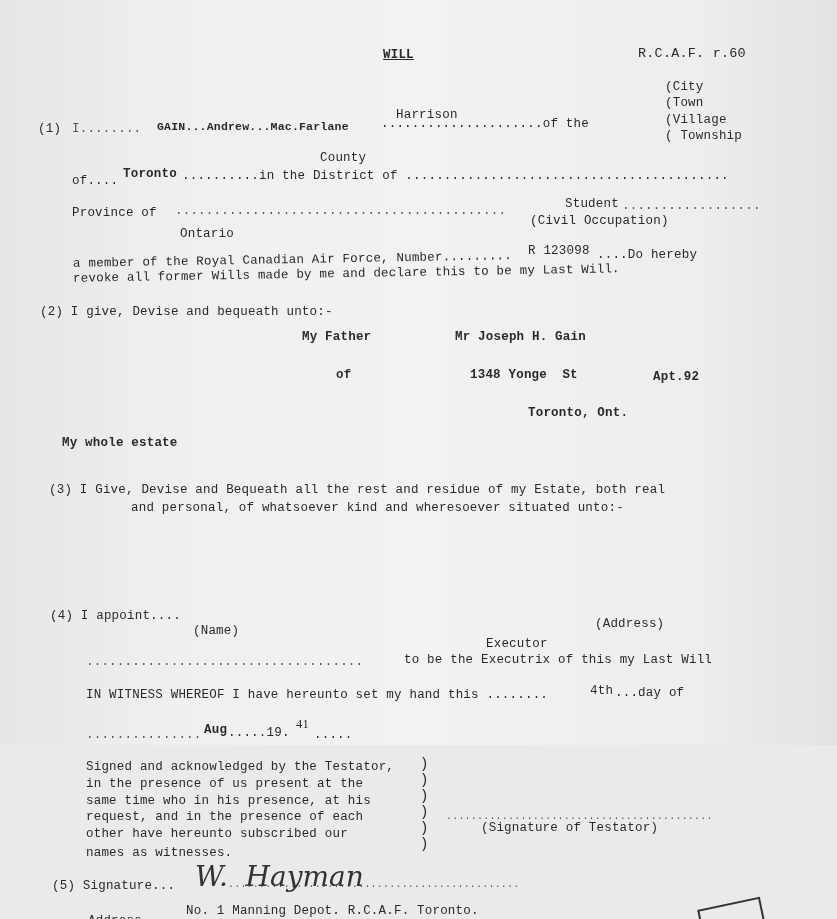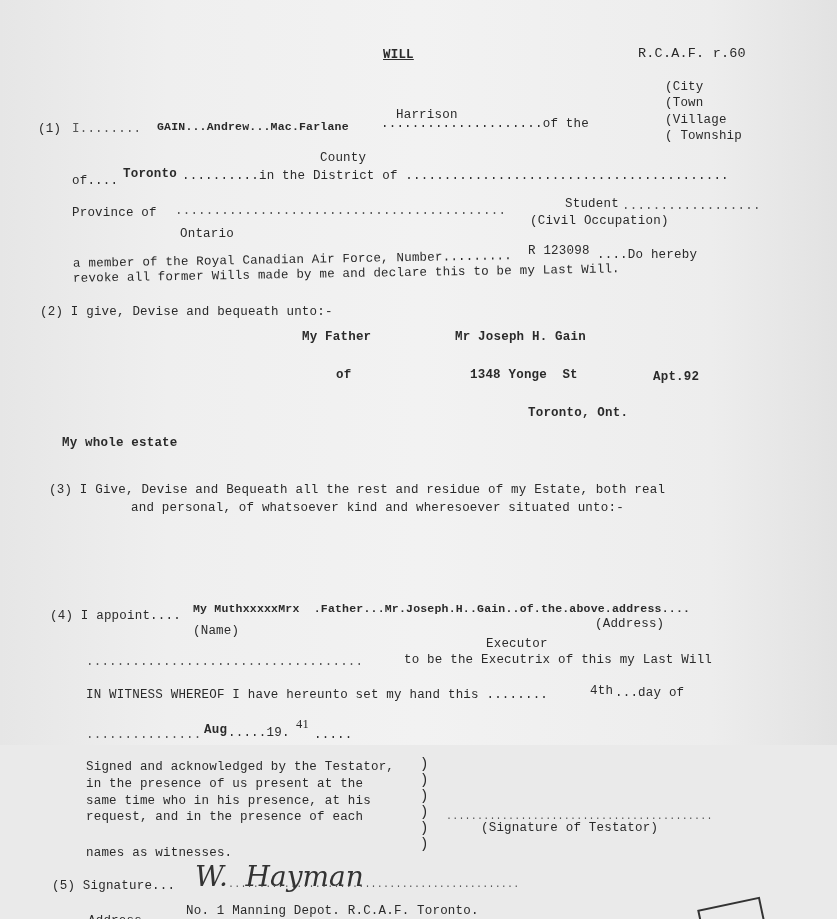--- a/index.html
+++ b/index.html
@@ -64,41 +64,41 @@
   <div class="t b" style="left:336px; top:369px;">of</div>
   <div class="t b" style="left:470px; top:369px;">1348 Yonge  St</div>
   <div class="t b" style="left:653px; top:371px;">Apt.92</div>
   <div class="t b" style="left:528px; top:407px;">Toronto, Ont.</div>
   <div class="t b" style="left:62px; top:437px;">My whole estate</div>
 
   <div class="t" style="left:49px; top:484px;">(3) I Give, Devise and Bequeath all the rest and residue of my Estate, both real</div>
   <div class="t" style="left:83px; top:502px;margin-left:48px;">and personal, of whatsoever kind and wheresoever situated unto:-</div>
 
   <div class="t" style="left:50px; top:610px;">(4) I appoint....</div>
-  <div class="t b" style="left:193px; top:603px; font-size:11.5px;">My MuthxxxxxMrx  .Father...Mr.Joseph.H..Gain..of.the.above.address....</div>
   <div class="t" style="left:193px; top:625px;">(Name)</div>
   <div class="t" style="left:595px; top:618px;">(Address)</div>
   <div class="t" style="left:486px; top:638px;">Executor</div>
   <div class="t dots" style="left:86px; top:656px;">....................................</div>
   <div class="t" style="left:404px; top:654px;">to be the Executrix of this my Last Will</div>
 
   <div class="t" style="left:86px; top:689px;">IN WITNESS WHEREOF I have hereunto set my hand this ........</div>
   <div class="t" style="left:590px; top:685px;">4th</div>
   <div class="t" style="left:615px; top:687px;">...day of</div>
 
   <div class="t dots" style="left:86px; top:729px;">...............</div>
   <div class="t b" style="left:204px; top:724px;">Aug</div>
   <div class="t" style="left:228px; top:727px;">.....19.</div>
   <div class="t" style="left:296px; top:718px;font-family:Liberation Serif, serif;">41</div>
   <div class="t" style="left:314px; top:729px;">.....</div>
 
   <div class="t" style="left:86px; top:761px;">Signed and acknowledged by the Testator,</div>
   <div class="t" style="left:86px; top:778px;">in the presence of us present at the</div>
   <div class="t" style="left:86px; top:795px;">same time who in his presence, at his</div>
   <div class="t" style="left:86px; top:811px;">request, and in the presence of each</div>
+  <div class="t" style="left:86px; top:828px;">other have hereunto subscribed our</div>
   <div class="t" style="left:86px; top:847px;">names as witnesses.</div>
   <div class="brace" style="left:420px; top:756px;">)
 )
 )
 )
 )
 )</div>
 
   <div class="t dots" style="left:446px; top:812px; font-size:10px;">...........................................</div>
   <div class="t" style="left:481px; top:822px;">(Signature of Testator)</div>

